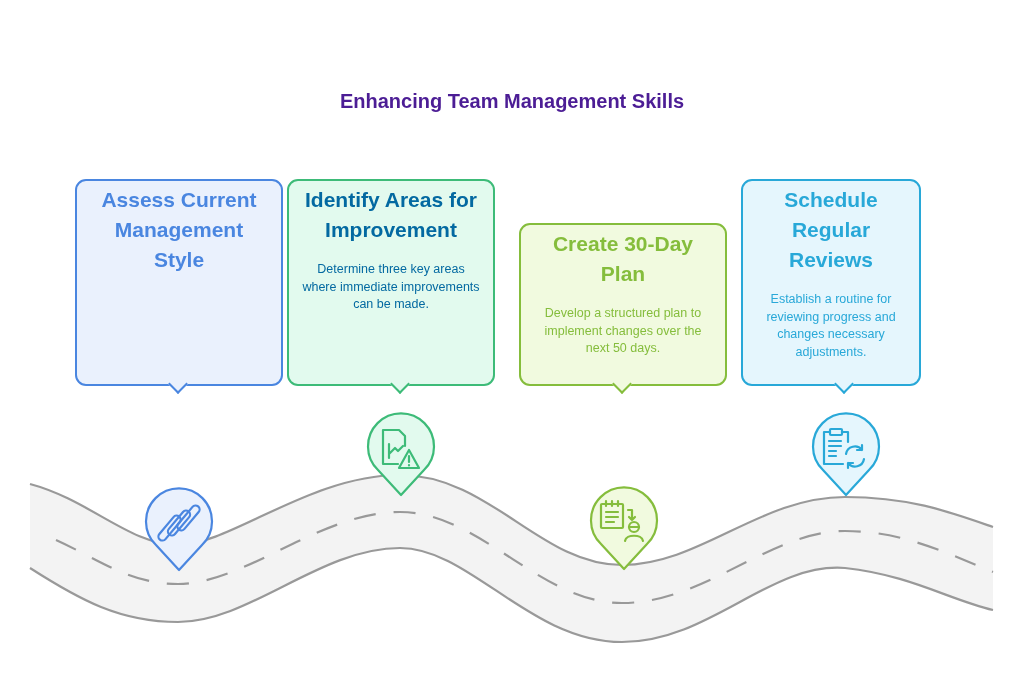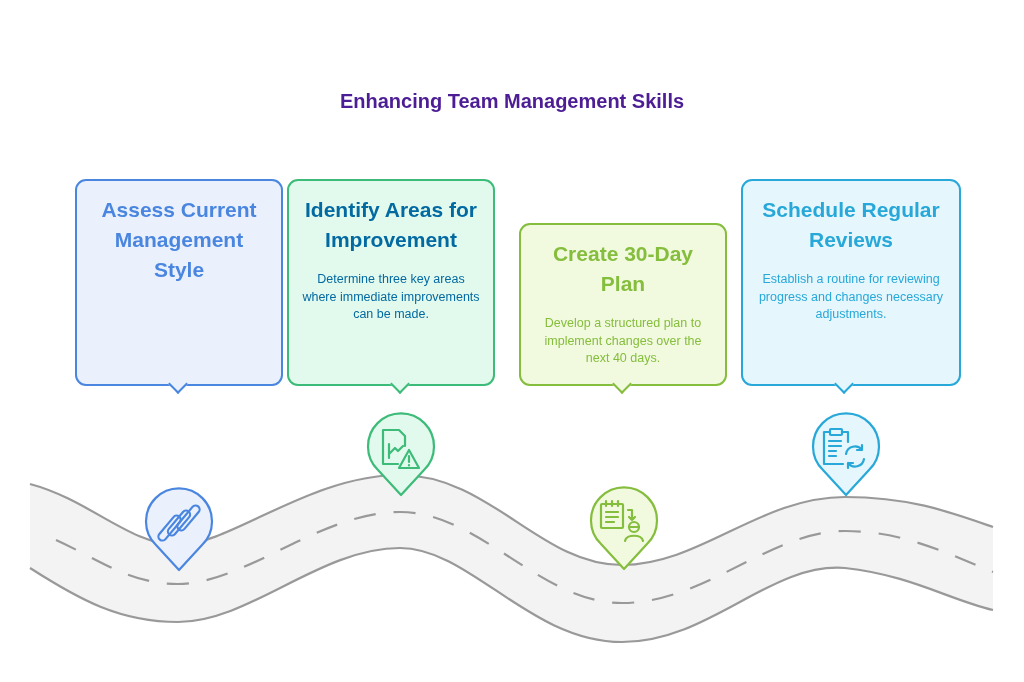--- a/index.html
+++ b/index.html
@@ -1,20 +1,20 @@
 <!DOCTYPE html>
 <html><head>
 <meta charset="utf-8">
 <style>
   html, body { margin: 0; padding: 0; background: #ffffff; }
   body { width: 1024px; height: 682px; position: relative; overflow: hidden; font-family: "Liberation Sans", sans-serif; }
   .title { position: absolute; left: 0; top: 90px; width: 1024px; text-align: center; font-size: 20px; font-weight: bold; color: #4c1d95; }
   .road { position: absolute; left: 0; top: 0; }
   .card { position: absolute; box-sizing: border-box; border: 2.5px solid; border-radius: 11px; text-align: center; padding: 0 10px; }
-  .card .ct { font-weight: bold; font-size: 21px; line-height: 30px; margin-top: 14px; }
+  .card .ct { font-weight: bold; font-size: 21px; line-height: 30px; margin-top: 4px; }
   .card .cd { font-size: 12.5px; line-height: 17.5px; margin-top: 16px; }
   .tail { position: absolute; width: 14px; height: 14px; transform: rotate(45deg); border-right: 2.5px solid; border-bottom: 2.5px solid; box-sizing: border-box; }
   .pin { position: absolute; }
 </style>
 </head>
 <body>
 
 <div class="title">Enhancing Team Management Skills</div>
 
 <svg class="road" width="1024" height="682">
@@ -30,25 +30,25 @@
 <div class="tail" id="tail0" style="left: 171px; top: 377px; border-color: rgb(74, 134, 224); background: rgb(234, 241, 253);"></div>
 
 <div class="card" id="card1" style="left: 287px; top: 179px; width: 208px; height: 207px; border-color: rgb(61, 187, 120); background: rgb(226, 250, 238); color: #0369a1;">
   <div class="ct">Identify Areas for Improvement</div>
   <div class="cd">Determine three key areas where immediate improvements can be made.</div>
 </div>
 <div class="tail" id="tail1" style="left: 393px; top: 377px; border-color: rgb(61, 187, 120); background: rgb(226, 250, 238);"></div>
 
 <div class="card" id="card2" style="left: 519px; top: 223px; width: 208px; height: 163px; border-color: rgb(133, 189, 60); background: rgb(241, 250, 223); color: rgb(133, 189, 60);">
   <div class="ct">Create 30-Day Plan</div>
-  <div class="cd">Develop a structured plan to implement changes over the next 40 days.</div>
+  <div class="cd">Develop a structured plan to implement changes over the next 50 days.</div>
 </div>
 <div class="tail" id="tail2" style="left: 615px; top: 377px; border-color: rgb(133, 189, 60); background: rgb(241, 250, 223);"></div>
 
-<div class="card" id="card3" style="left: 741px; top: 179px; width: 220px; height: 207px; border-color: rgb(40, 168, 216); background: rgb(229, 246, 253); color: rgb(40, 168, 216);">
+<div class="card" id="card3" style="left: 741px; top: 179px; width: 180px; height: 207px; border-color: rgb(40, 168, 216); background: rgb(229, 246, 253); color: rgb(40, 168, 216);">
   <div class="ct">Schedule Regular Reviews</div>
   <div class="cd">Establish a routine for reviewing progress and changes necessary adjustments.</div>
 </div>
 <div class="tail" id="tail3" style="left: 837px; top: 377px; border-color: rgb(40, 168, 216); background: rgb(229, 246, 253);"></div>
 
 <svg class="pin" id="pin0" style="left:143px;top:487px;" width="72" height="86" viewBox="0 0 72 86">
   <path d="M36,83 L13,58 A33,33 0 1 1 59,58 Z" stroke-width="2.2" stroke-linejoin="round" fill="#eaf1fd" stroke="#4a86e0"></path>
   <g fill="none" stroke-width="2.2" stroke-linecap="round" stroke="#4a86e0">
     <rect x="11" y="28" width="30" height="8" rx="4" transform="rotate(-50 36 36)"></rect>
     <rect x="21" y="32" width="30" height="8" rx="4" transform="rotate(-50 36 36)"></rect>

